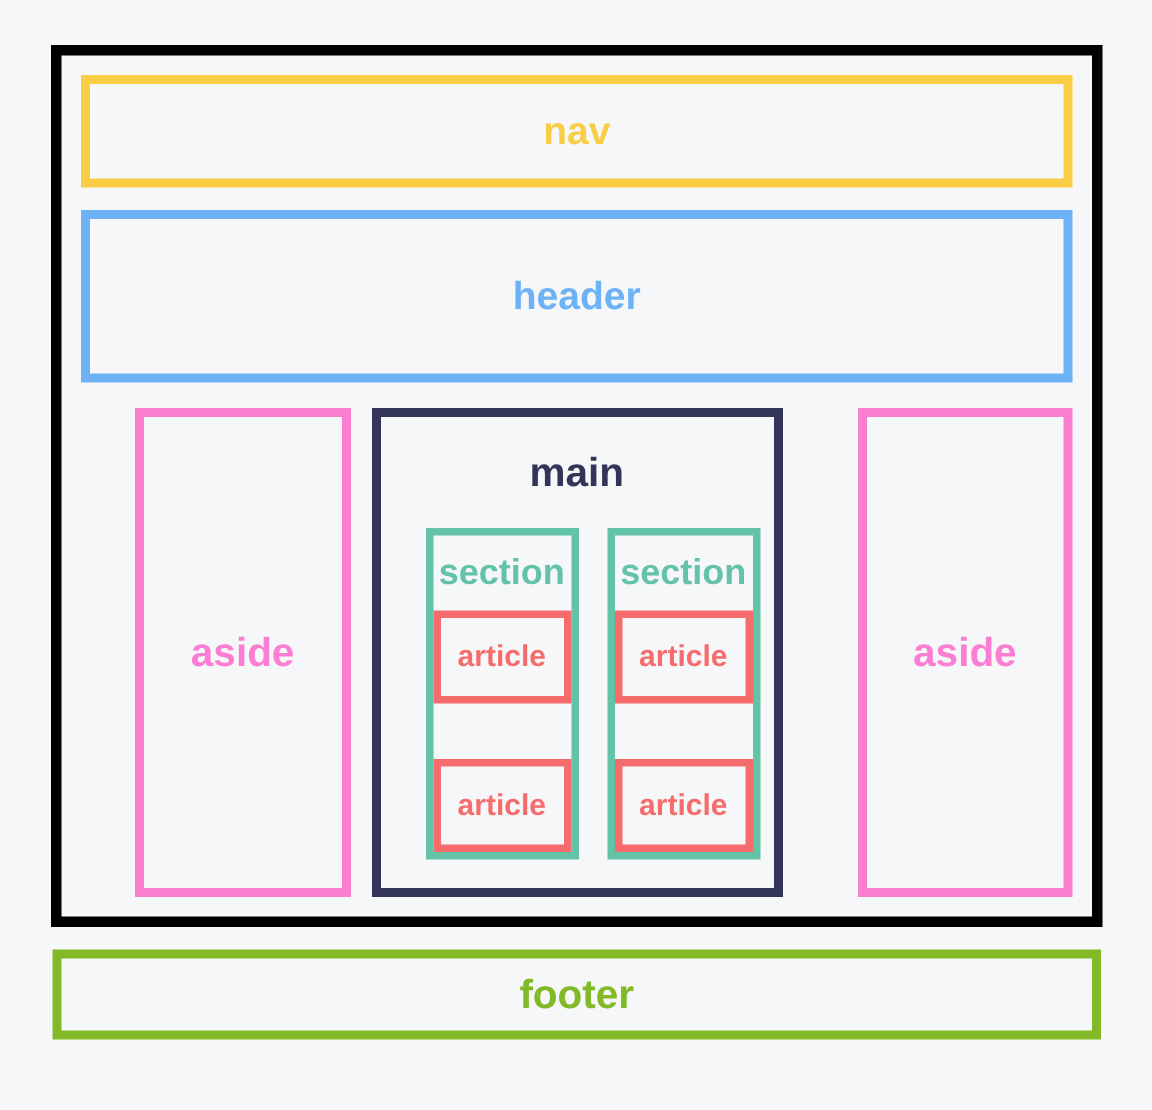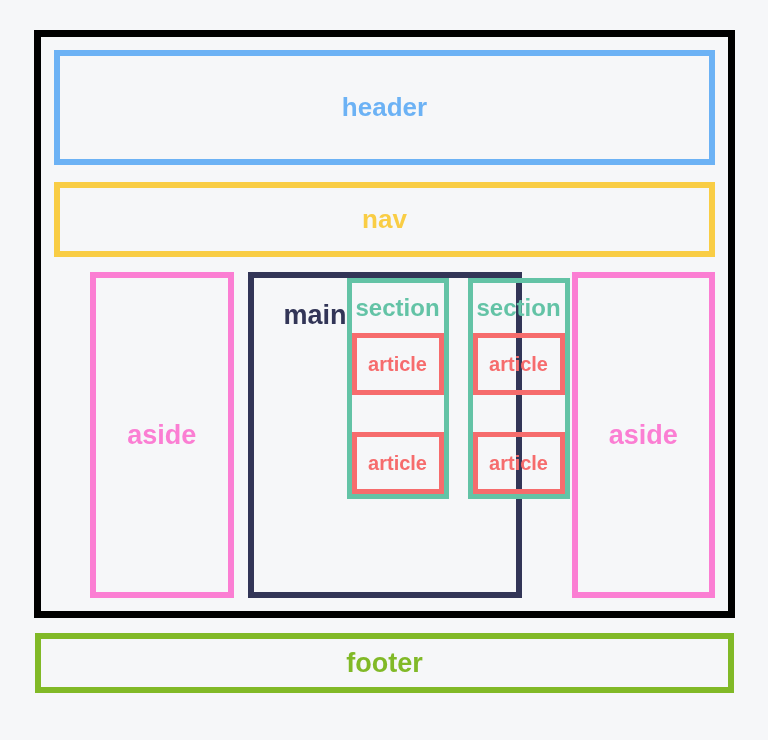--- a/index.html
+++ b/index.html
@@ -57,21 +57,21 @@
     font-size: 27px;
     margin-left: 36px;
   }
   .main-box {
     width: 274px;
     flex: none;
     box-sizing: border-box;
     border: 6px solid var(--main, #323557);
     padding: 0 30px;
     display: flex;
-    flex-direction: row;
+    flex-direction: column;
   }
   .main-title {
     height: 74px;
     display: flex;
     align-items: center;
     justify-content: center;
     color: var(--main, #323557);
     font-size: 27px;
   }
   .sections-row {
@@ -116,26 +116,26 @@
     border: 6px solid var(--footer, #81b927);
     color: var(--footer, #81b927);
     font-size: 27px;
   }
 </style>
 </head>
 <body>
 
 <div class="container">
 
+  <div class="box nav-box">
+    <span>nav</span>
+  </div>
+
   <div class="box header-box">
     <span>header</span>
-  </div>
-
-  <div class="box nav-box">
-    <span>nav</span>
   </div>
 
   <div class="middle-row">
 
     <div class="box aside-box">
       <span>aside</span>
     </div>
 
     <div class="main-box">
       <div class="main-title">main</div>

